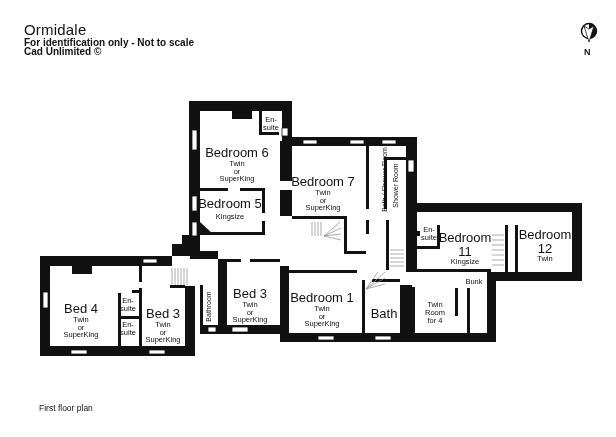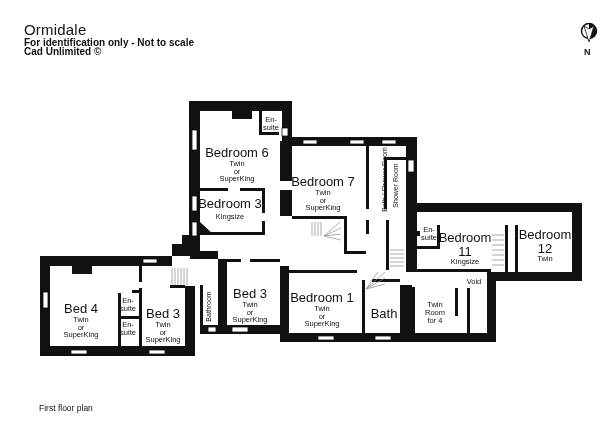--- a/index.html
+++ b/index.html
@@ -167,21 +167,21 @@
   <span class="sm">En-</span>
   <span class="sm">suite</span>
 </div>
 <div class="lbl" style="left:237px;top:146px">
   <span class="big">Bedroom 6</span>
   <span class="sm">Twin</span>
   <span class="sm">or</span>
   <span class="sm">SuperKing</span>
 </div>
 <div class="lbl" style="left:230px;top:197px">
-  <span class="big">Bedroom 3</span>
+  <span class="big">Bedroom 5</span>
   <span class="sm" style="margin-top:2px">Kingsize</span>
 </div>
 <div class="lbl" style="left:323px;top:175px">
   <span class="big">Bedroom 7</span>
   <span class="sm">Twin</span>
   <span class="sm">or</span>
   <span class="sm">SuperKing</span>
 </div>
 <div class="vlbl" style="left:352px;top:176px;transform:rotate(-90deg)">Bath / Shower Room</div>
 <div class="vlbl" style="left:373px;top:182px;transform:rotate(-90deg)">Shower Room</div>
@@ -193,21 +193,21 @@
   <span class="big">Bedroom</span>
   <span class="big">11</span>
   <span class="sm">Kingsize</span>
 </div>
 <div class="lbl" style="left:545px;top:228px">
   <span class="big">Bedroom</span>
   <span class="big">12</span>
   <span class="sm">Twin</span>
 </div>
 <div class="lbl" style="left:474px;top:278px">
-  <span class="sm">Void</span>
+  <span class="sm">Bunk</span>
 </div>
 <div class="lbl" style="left:435px;top:301px">
   <span class="sm">Twin</span>
   <span class="sm">Room</span>
   <span class="sm">for 4</span>
 </div>
 <div class="lbl" style="left:384px;top:307px">
   <span class="big">Bath</span>
 </div>
 <div class="lbl" style="left:322px;top:291px">

